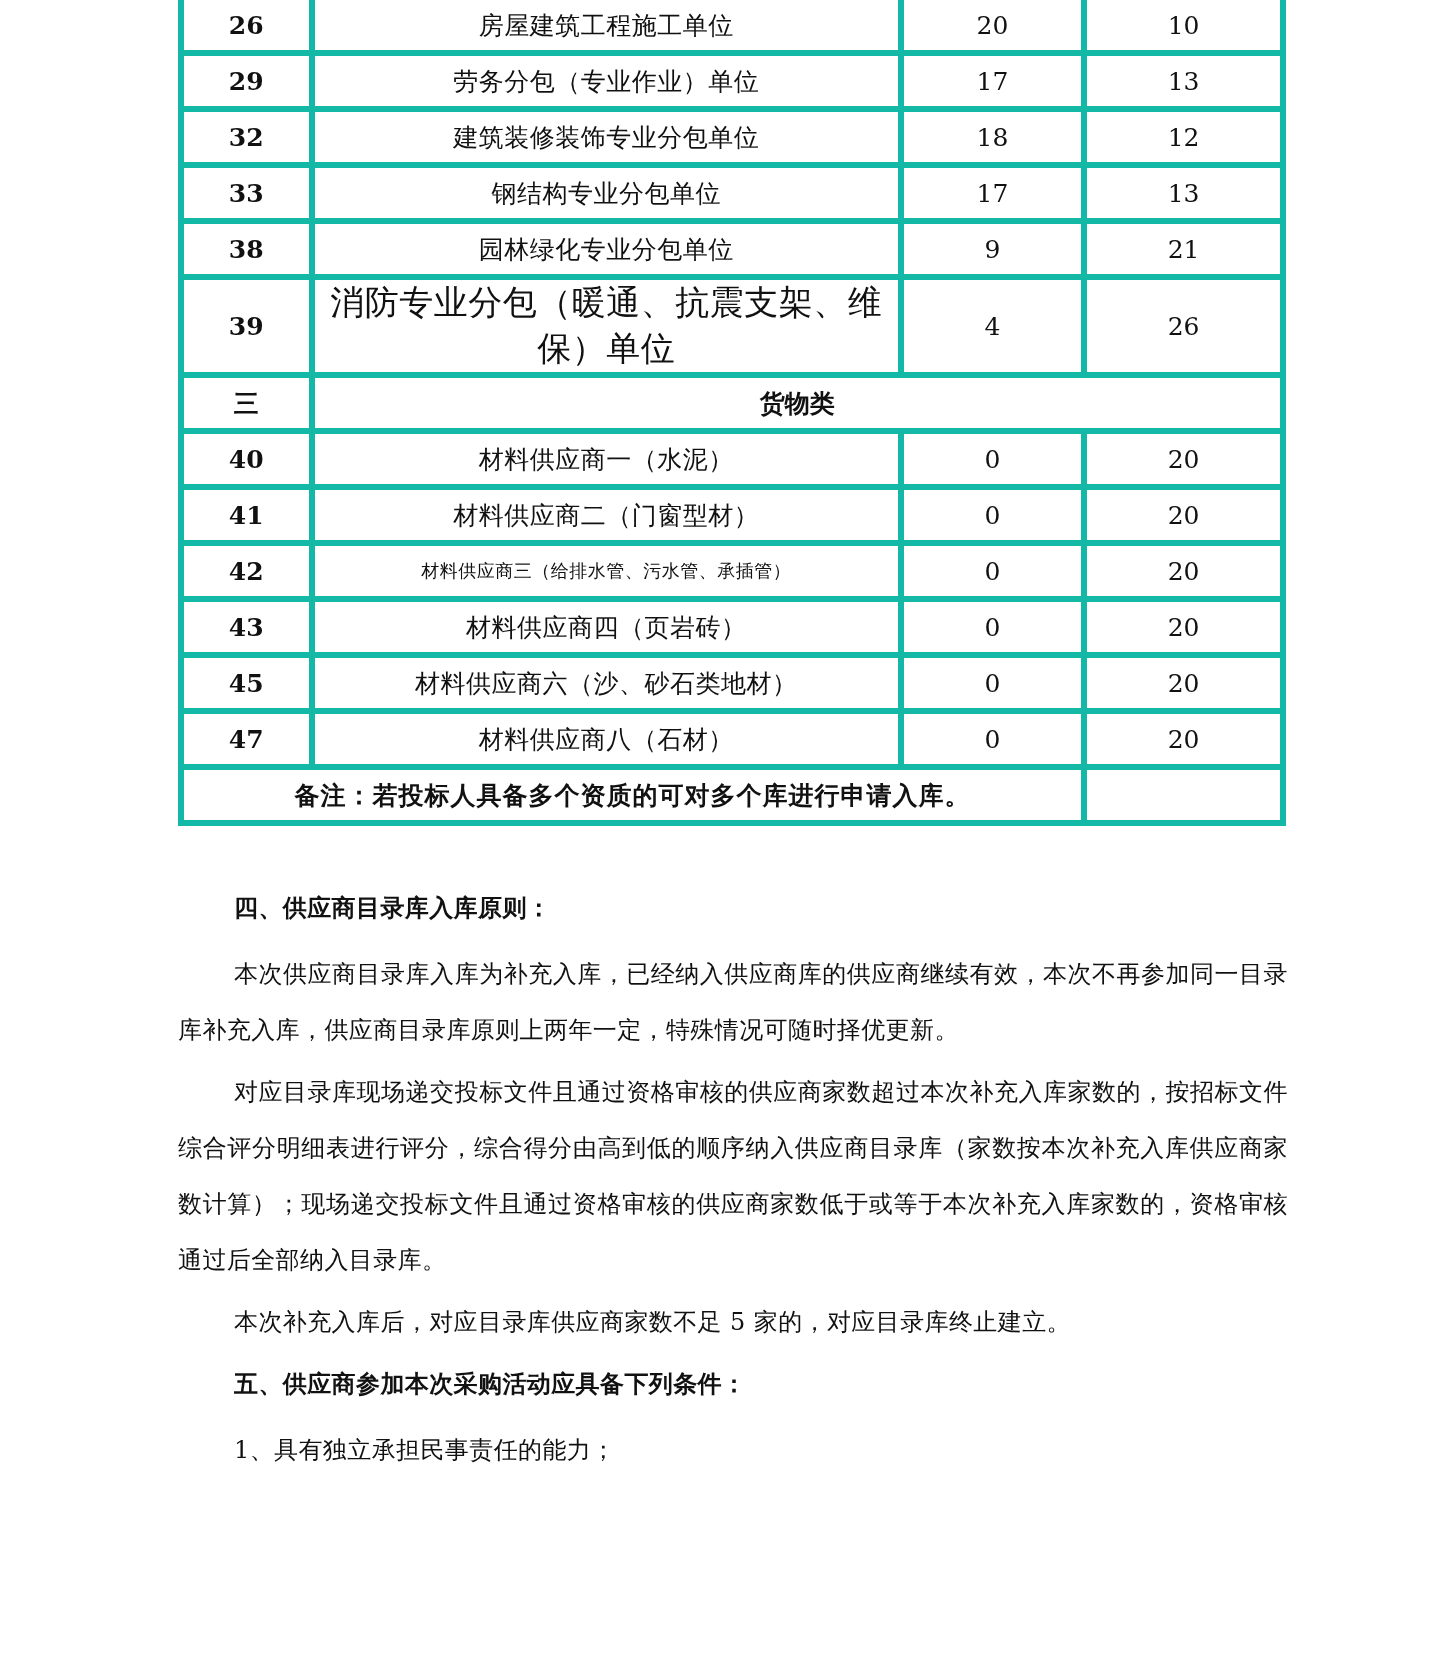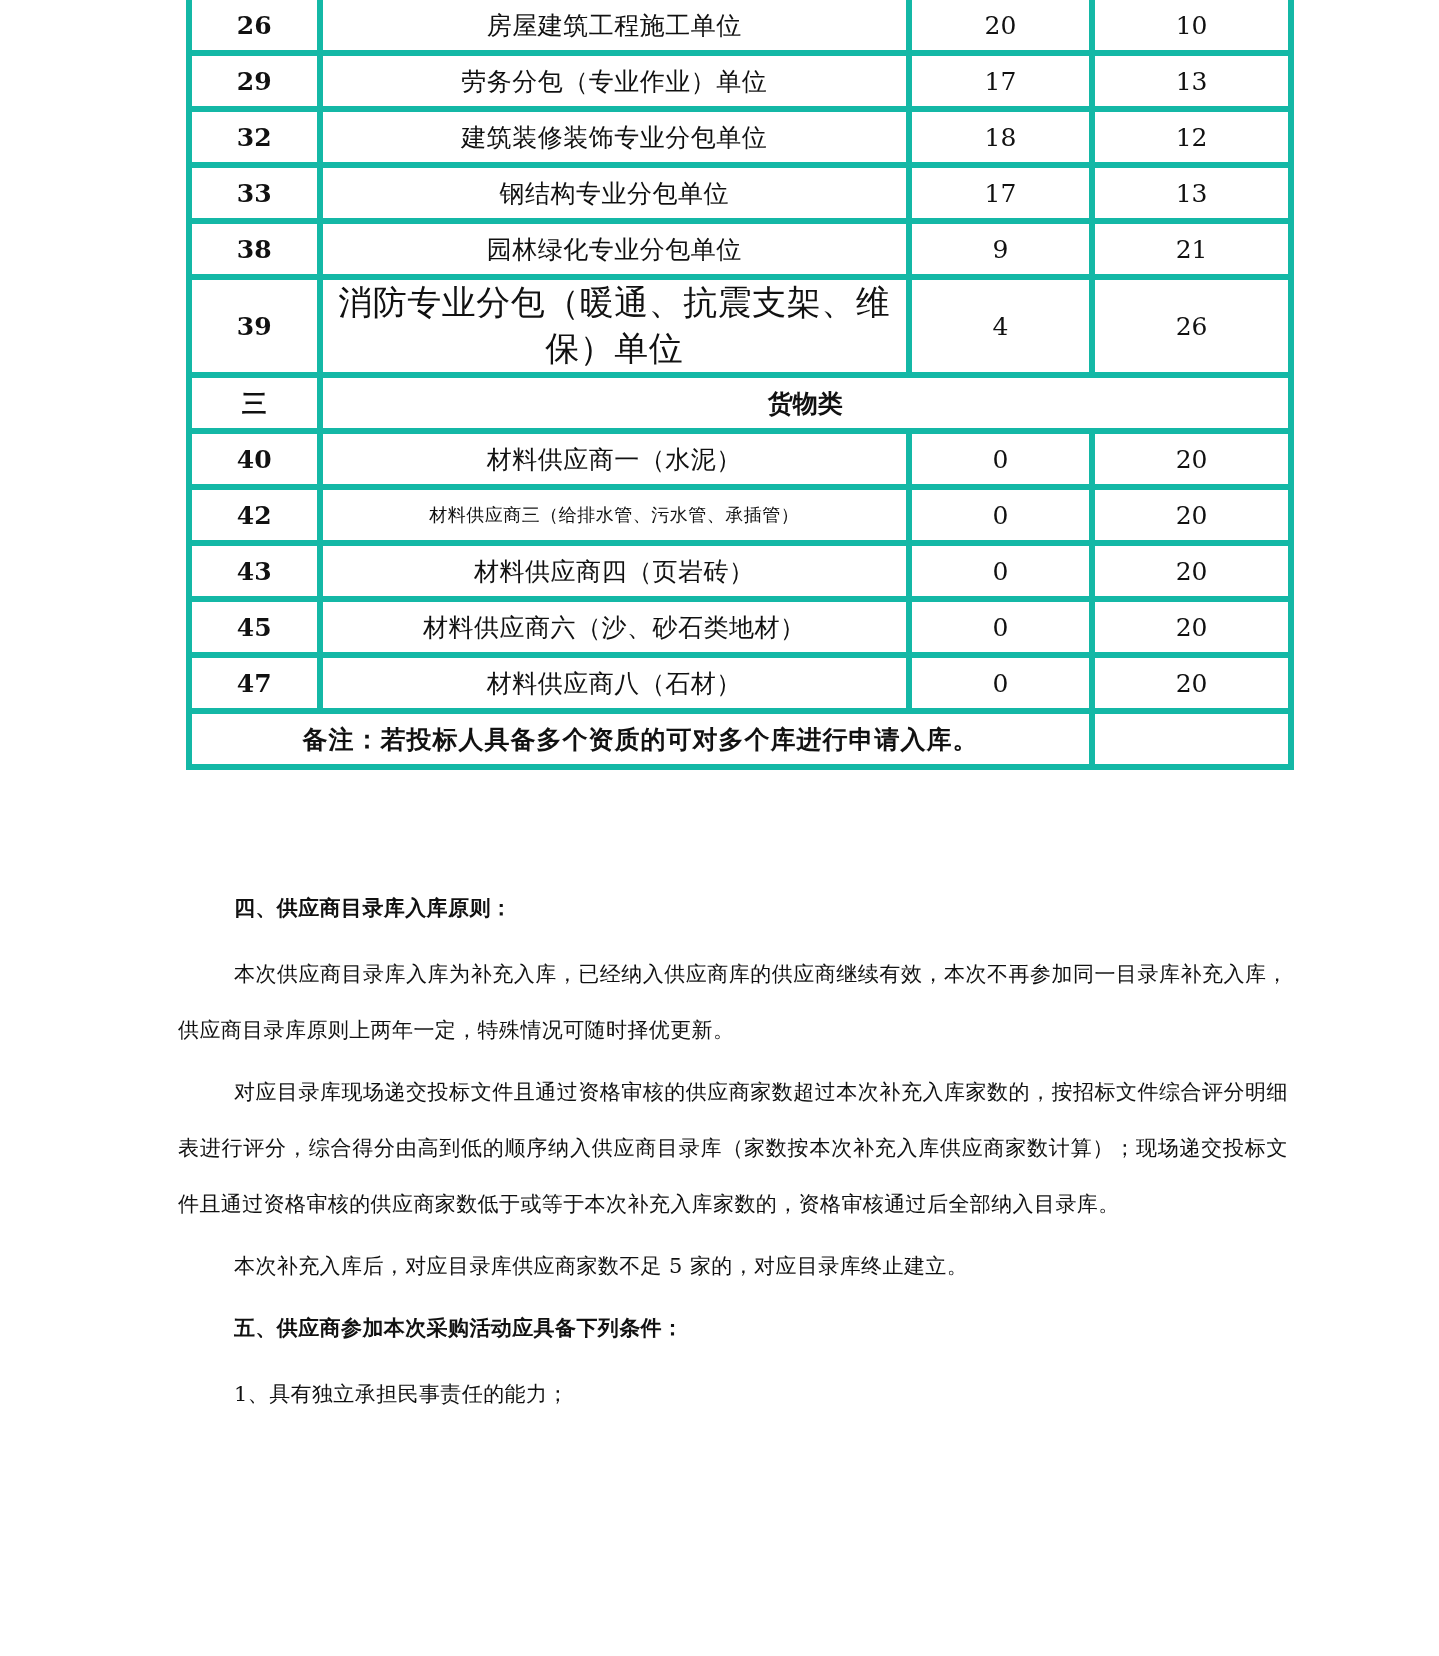--- a/index.html
+++ b/index.html
@@ -19,21 +19,21 @@
     position: relative;
     width: 1439px;
     height: 1656px;
     padding: 0;
     box-sizing: border-box;
   }
 
   
   .table-wrap {
     position: absolute;
-    left: 186px;
+    left: 178px;
     top: 0px;
     width: 1026px;
   }
   table.doc-table {
     border-collapse: collapse;
     width: 1108px;
     table-layout: fixed;
   }
   table.doc-table td {
     border: 6px solid #14b8a6;
@@ -71,21 +71,21 @@
 
   
   .body-text {
     position: absolute;
     left: 178px;
     top: 880px;
     width: 1110px;
   }
   p.para {
     margin: 0 0 6px 0;
-    font-size: 21px;
+    font-size: 24px;
     line-height: 56px;
     text-align: justify;
     text-justify: inter-ideograph;
     letter-spacing: 0.4px;
   }
   p.heading {
     font-weight: bold;
     text-indent: 56px;
     margin-bottom: 10px;
   }
@@ -141,20 +141,26 @@
           <td class="col-no">三</td>
           <td class="section-head" colspan="3">货物类</td>
         </tr>
         <tr>
           <td class="col-no">40</td>
           <td class="col-name">材料供应商一（水泥）</td>
           <td class="col-a">0</td>
           <td class="col-b">20</td>
         </tr>
         <tr>
+          <td class="col-no">41</td>
+          <td class="col-name">材料供应商二（门窗型材）</td>
+          <td class="col-a">0</td>
+          <td class="col-b">20</td>
+        </tr>
+        <tr>
           <td class="col-no">42</td>
           <td class="col-name" style="font-size:18px;">材料供应商三（给排水管、污水管、承插管）</td>
           <td class="col-a">0</td>
           <td class="col-b">20</td>
         </tr>
         <tr>
           <td class="col-no">43</td>
           <td class="col-name">材料供应商四（页岩砖）</td>
           <td class="col-a">0</td>
           <td class="col-b">20</td>

